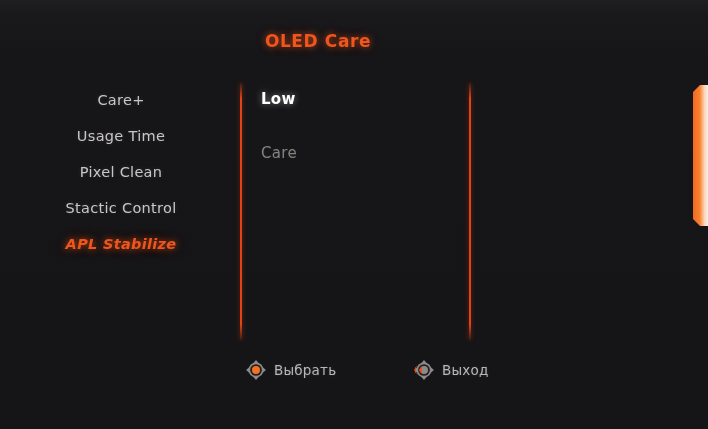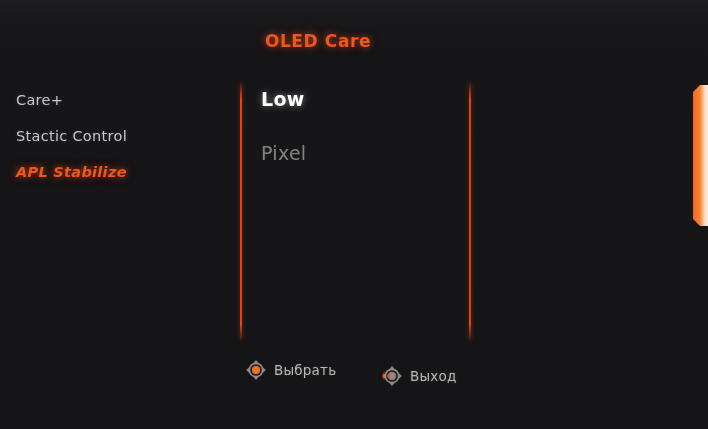--- a/index.html
+++ b/index.html
@@ -35,21 +35,21 @@
   
   #menu {
     position: absolute;
     top: 82px;
     left: 16px;
     width: 210px;
   }
   .menu-item {
     height: 36px;
     line-height: 36px;
-    text-align: left;
+    text-align: center;
     font-size: 14.5px;
     letter-spacing: 0.3px;
     color: #c9c6c7;
     text-shadow: 0 0 4px rgba(200,200,200,0.18);
     white-space: nowrap;
   }
   .menu-item.selected {
     color: #f0551c;
     font-weight: bold;
     text-shadow: 0 0 6px rgba(240,85,28,0.6), 0 0 13px rgba(240,85,28,0.28);
@@ -75,21 +75,21 @@
   
   #options {
     position: absolute;
     top: 86px;
     left: 261px;
     width: 200px;
   }
   .option-item {
     height: 54px;
     line-height: 26px;
-    font-size: 19px;
+    font-size: 15px;
     letter-spacing: 0.3px;
     color: #84817f;
     text-shadow: 0 0 3px rgba(160,160,160,0.12);
     white-space: nowrap;
   }
   .option-item.active {
     color: #ffffff;
     font-weight: bold;
     text-shadow: 0 0 7px rgba(255,255,255,0.45);
   }
@@ -103,21 +103,21 @@
     height: 32px;
   }
   .footer-btn {
     position: absolute;
     top: 0;
     display: flex;
     align-items: center;
     height: 32px;
   }
   #footer-select { left: 0px; }
-  #footer-exit   { left: 136px; margin-top: 6px; }
+  #footer-exit   { left: 168px; }
   .footer-label {
     margin-left: 7px;
     font-size: 13.5px;
     color: #b9b6b5;
     letter-spacing: 0.2px;
     text-shadow: 0 0 3px rgba(180,180,180,0.18);
     white-space: nowrap;
   }
   .joy-icon { width: 22px; height: 22px; display: block; }
 
@@ -139,30 +139,32 @@
 </style>
 </head>
 <body>
 
 <div id="osd">
 
   <div id="title">OLED Care</div>
 
   <div id="menu">
     <div class="menu-item">Care+</div>
+    <div class="menu-item">Usage Time</div>
+    <div class="menu-item">Pixel Clean</div>
     <div class="menu-item">Stactic Control</div>
     <div class="menu-item selected">APL Stabilize</div>
   </div>
 
   <div class="divider" id="divider-left"></div>
   <div class="divider" id="divider-right"></div>
 
   <div id="options">
     <div class="option-item active">Low</div>
-    <div class="option-item">Pixel</div>
+    <div class="option-item">Care</div>
   </div>
 
   <div id="footer">
 
     <div class="footer-btn" id="footer-select">
       <span>
         <svg class="joy-icon" viewBox="0 0 24 24">
           <path d="M12 1.2 L14.6 4.2 A8.4 8.4 0 0 1 19.8 9.4 L22.8 12 L19.8 14.6 A8.4 8.4 0 0 1 14.6 19.8 L12 22.8 L9.4 19.8 A8.4 8.4 0 0 1 4.2 14.6 L1.2 12 L4.2 9.4 A8.4 8.4 0 0 1 9.4 4.2 Z" fill="#8d8a89"></path>
           <circle cx="12" cy="12" r="6.4" fill="#232124"></circle>
           <circle cx="12" cy="12" r="4.4" fill="#f5701f"></circle>

